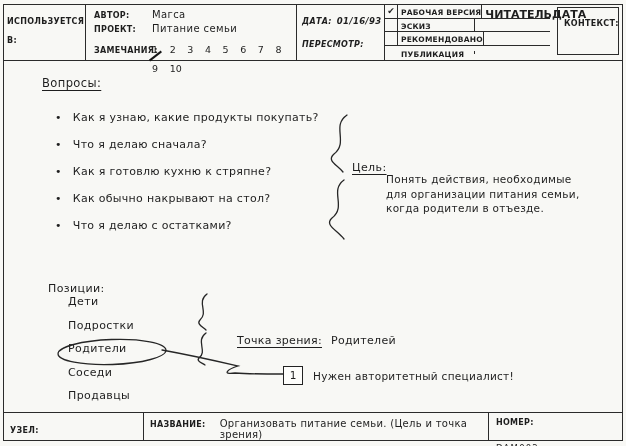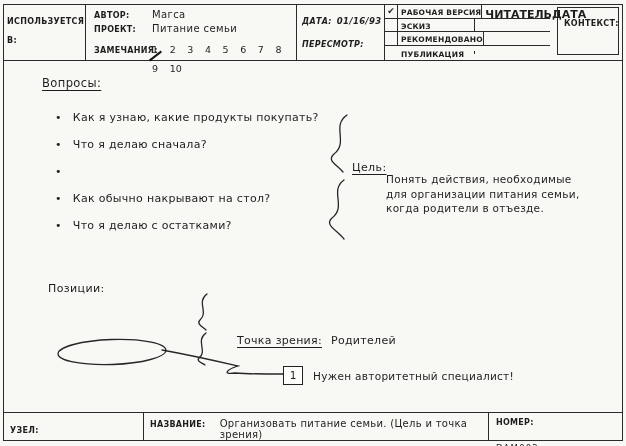--- a/index.html
+++ b/index.html
@@ -154,40 +154,48 @@
     <li>
         <span class="bullet">•</span>
         <span>Как я узнаю, какие продукты покупать?</span>
       </li>
     <li>
         <span class="bullet">•</span>
         <span>Что я делаю сначала?</span>
       </li>
     <li>
         <span class="bullet">•</span>
+        <span>Как я готовлю кухню к стряпне?</span>
       </li>
     <li>
         <span class="bullet">•</span>
         <span>Как обычно накрывают на стол?</span>
       </li>
     <li>
         <span class="bullet">•</span>
         <span>Что я делаю с остатками?</span>
       </li>
   </ul>
 
   <svg class="sketch" style="left:316px; top:112px;" width="42" height="132">
     <path d="M31,3 C15,14 33,30 18,42 C10,49 22,53 27,60"></path>
     <path d="M28,68 C13,79 31,94 16,106 C8,113 21,118 28,127"></path>
   </svg>
 
   <div class="abs goal-label underlined">Цель:</div>
   <div class="abs goal-text">Понять действия, необходимые для организации питания семьи, когда родители в отъезде.</div>
 
   <div class="abs p-title">Позиции:</div>
+  <ul class="abs p-list">
+    <li>Дети</li>
+    <li>Подростки</li>
+    <li>Родители</li>
+    <li>Соседи</li>
+    <li>Продавцы</li>
+  </ul>
 
   <svg class="sketch" style="left:55px; top:338px; transform:rotate(-2deg);" width="114" height="28">
     <ellipse cx="57" cy="14" rx="54" ry="12.5"></ellipse>
   </svg>
 
   <svg class="sketch" style="left:188px; top:292px;" width="28" height="74">
     <path d="M19,2 C8,10 21,20 12,28 C8,32 15,35 18,38"></path>
     <path d="M18,41 C7,49 20,59 11,66 C8,69 14,71 17,73"></path>
   </svg>
 

